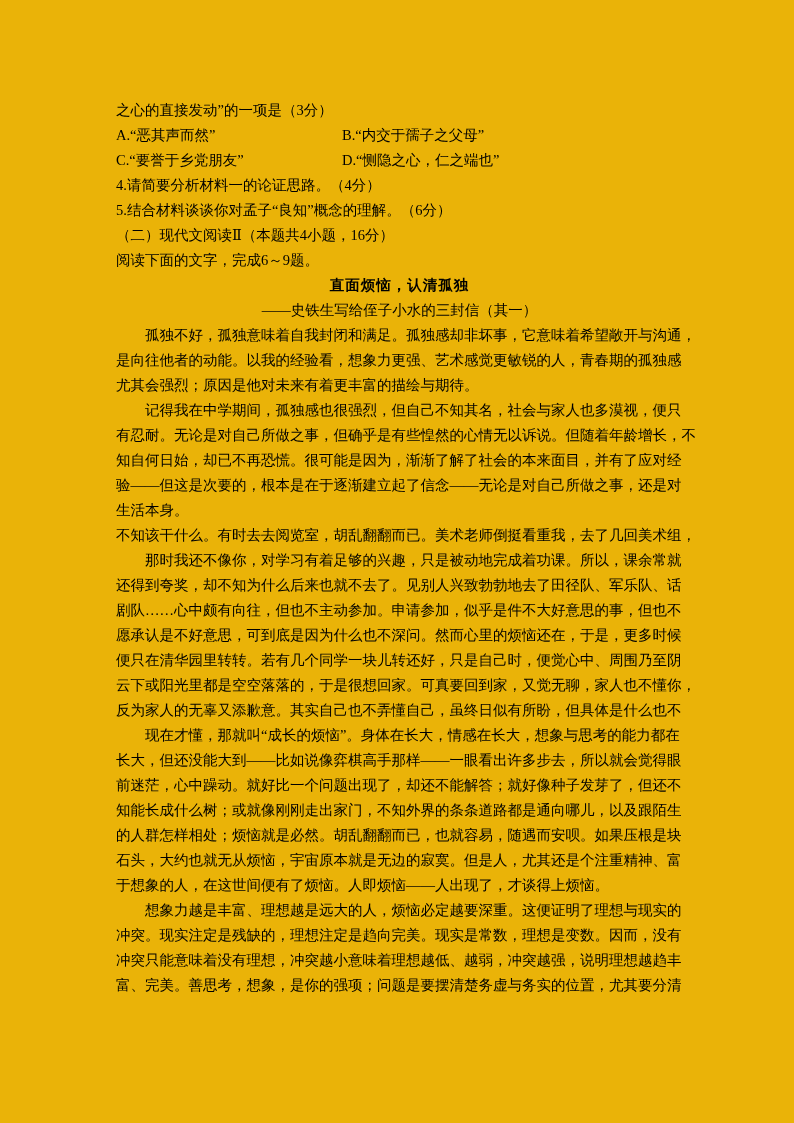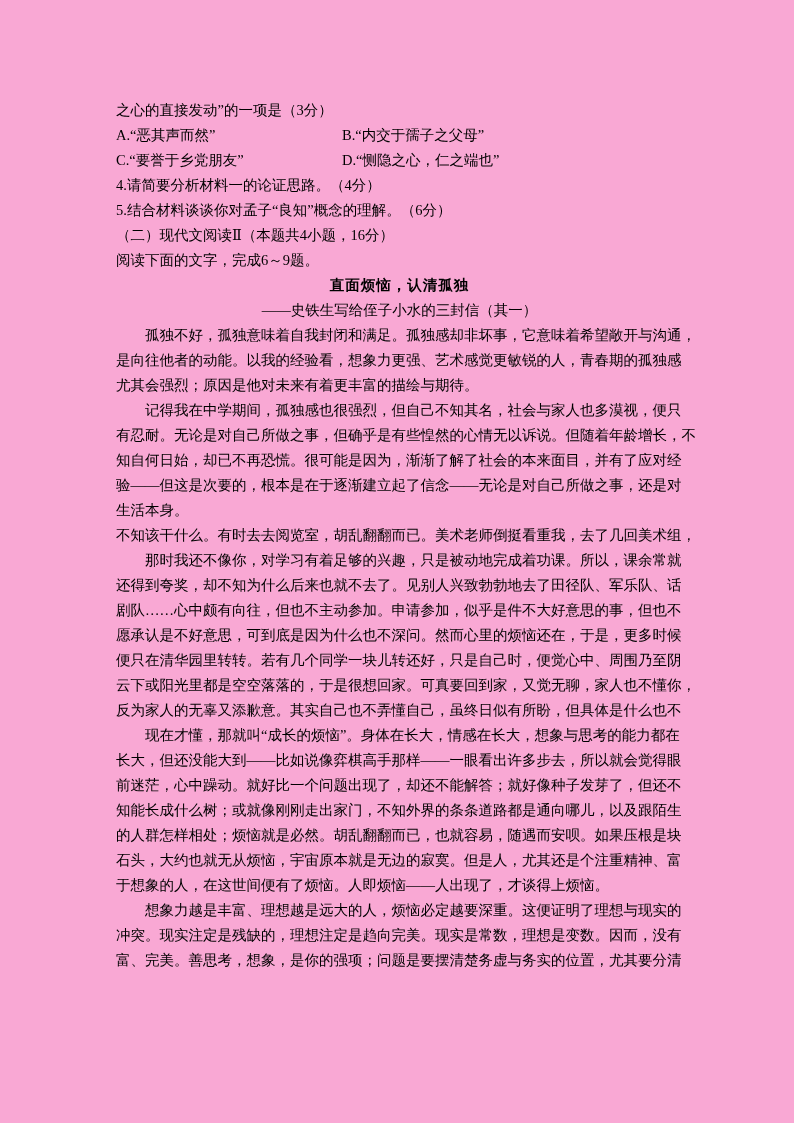--- a/index.html
+++ b/index.html
@@ -4,21 +4,21 @@
 <style>
   html, body {
     margin: 0;
     padding: 0;
     background: #ffffff;
   }
   .page {
     position: relative;
     width: 794px;
     height: 1123px;
-    background: #f9a8d4;
+    background: #eab308;
     overflow: hidden;
     font-family: "Liberation Serif", "DejaVu Serif", serif;
     color: #000000;
   }
   .content {
     position: absolute;
     left: 116px;
     top: 98px;
     width: 567px;
     font-size: 14.5px;
@@ -94,17 +94,18 @@
         <div class="line">反为家人的无辜又添歉意。其实自己也不弄懂自己，虽终日似有所盼，但具体是什么也不</div>
         <div class="line indent">现在才懂，那就叫“成长的烦恼”。身体在长大，情感在长大，想象与思考的能力都在</div>
         <div class="line">长大，但还没能大到——比如说像弈棋高手那样——一眼看出许多步去，所以就会觉得眼</div>
         <div class="line">前迷茫，心中躁动。就好比一个问题出现了，却还不能解答；就好像种子发芽了，但还不</div>
         <div class="line">知能长成什么树；或就像刚刚走出家门，不知外界的条条道路都是通向哪儿，以及跟陌生</div>
         <div class="line">的人群怎样相处；烦恼就是必然。胡乱翻翻而已，也就容易，随遇而安呗。如果压根是块</div>
         <div class="line">石头，大约也就无从烦恼，宇宙原本就是无边的寂寞。但是人，尤其还是个注重精神、富</div>
         <div class="line">于想象的人，在这世间便有了烦恼。人即烦恼——人出现了，才谈得上烦恼。</div>
         <div class="line indent">想象力越是丰富、理想越是远大的人，烦恼必定越要深重。这便证明了理想与现实的</div>
         <div class="line">冲突。现实注定是残缺的，理想注定是趋向完美。现实是常数，理想是变数。因而，没有</div>
+        <div class="line">冲突只能意味着没有理想，冲突越小意味着理想越低、越弱，冲突越强，说明理想越趋丰</div>
         <div class="line">富、完美。善思考，想象，是你的强项；问题是要摆清楚务虚与务实的位置，尤其要分清</div>
       </div>
 
   </div>
 </div>
 
 </body></html>

